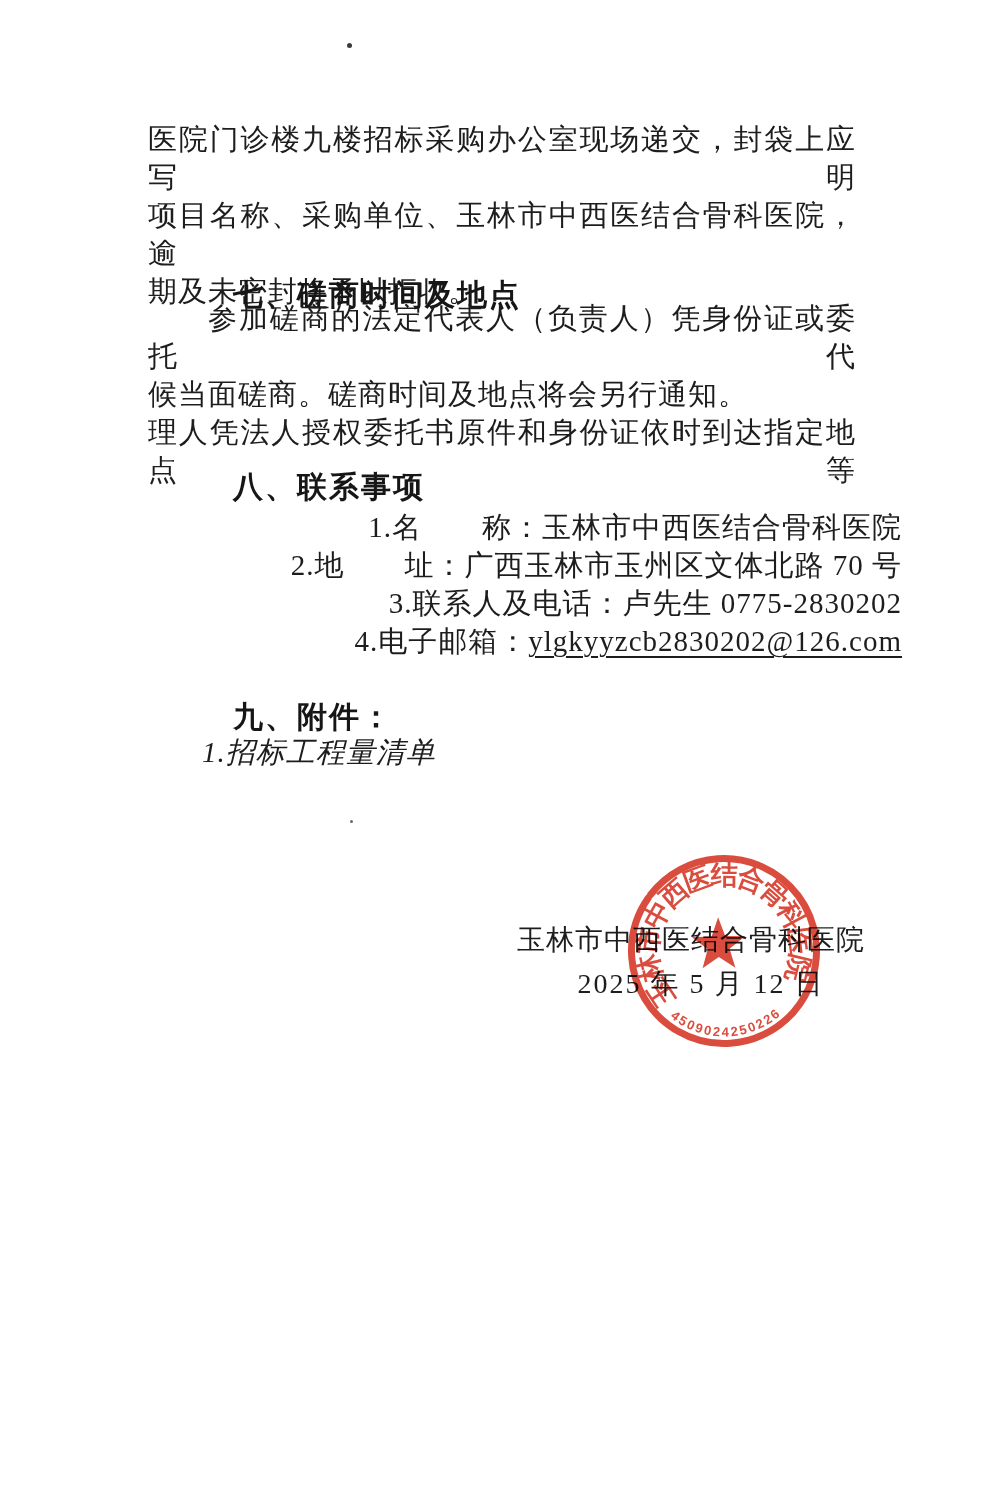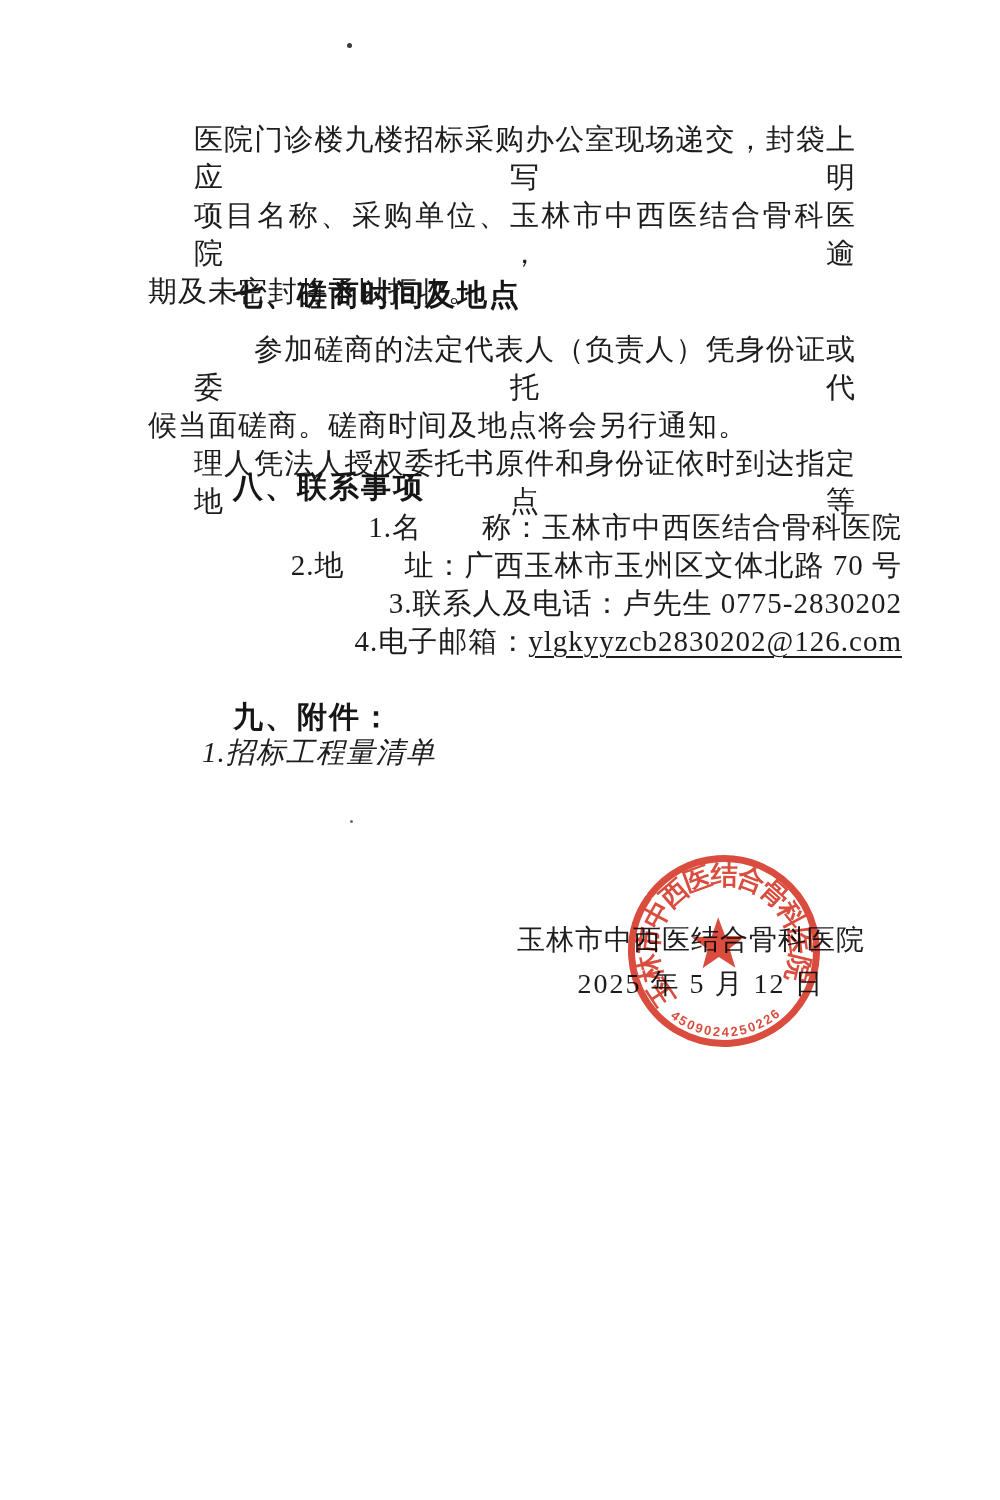--- a/index.html
+++ b/index.html
@@ -12,21 +12,20 @@
     color:#1d1d1d;
   }
   .block{position:absolute;}
   .body-text{font-size:29px;line-height:38px;letter-spacing:1px;}
   .l{white-space:nowrap;}
   .jl{ 
     white-space:normal;
     text-align:justify;
     text-align-last:justify;
     text-justify:inter-character;
-    margin-left:46px;
   }
   .indent{text-indent:60px;}
   .heading{
     font-family:"Liberation Sans","DejaVu Sans",sans-serif;
     font-weight:bold;
     font-size:30px;line-height:38px;
     letter-spacing:2px;
     color:#161616;
     margin-left:28px;
   }
@@ -64,21 +63,21 @@
   <div id="speck1" class="speck"></div>
   <div id="speck2" class="speck"></div>
 
   <div class="block body-text" style="left:148px;top:120px;width:708px;">
     <div class="l jl">医院门诊楼九楼招标采购办公室现场递交，封袋上应写明</div>
     <div class="l jl">项目名称、采购单位、玉林市中西医结合骨科医院，逾</div>
     <div class="l">期及未密封将予以拒收。</div>
   </div>
 
   <div class="block heading" style="left:205px;top:276px;">七、磋商时间及地点</div>
-  <div class="block body-text" style="left:148px;top:330px;width:708px;font-family:Liberation Serif, serif;">
+  <div class="block body-text" style="left:148px;top:299px;width:708px;font-family:Liberation Serif, serif;">
     <div class="l jl indent">参加磋商的法定代表人（负责人）凭身份证或委托代</div>
     <div class="l">候当面磋商。磋商时间及地点将会另行通知。</div>
     <div class="l jl">理人凭法人授权委托书原件和身份证依时到达指定地点等</div>
   </div>
 
   <div class="block heading" style="left:205px;top:468px;">八、联系事项</div>
   <div class="block body-text contact-list" style="left:202px;top:508px;width:700px;text-align:right;">
     <div class="l">1.名　　称：玉林市中西医结合骨科医院</div>
     <div class="l">2.地　　址：广西玉林市玉州区文体北路 70 号</div>
     <div class="l">3.联系人及电话：卢先生 0775-2830202</div>

